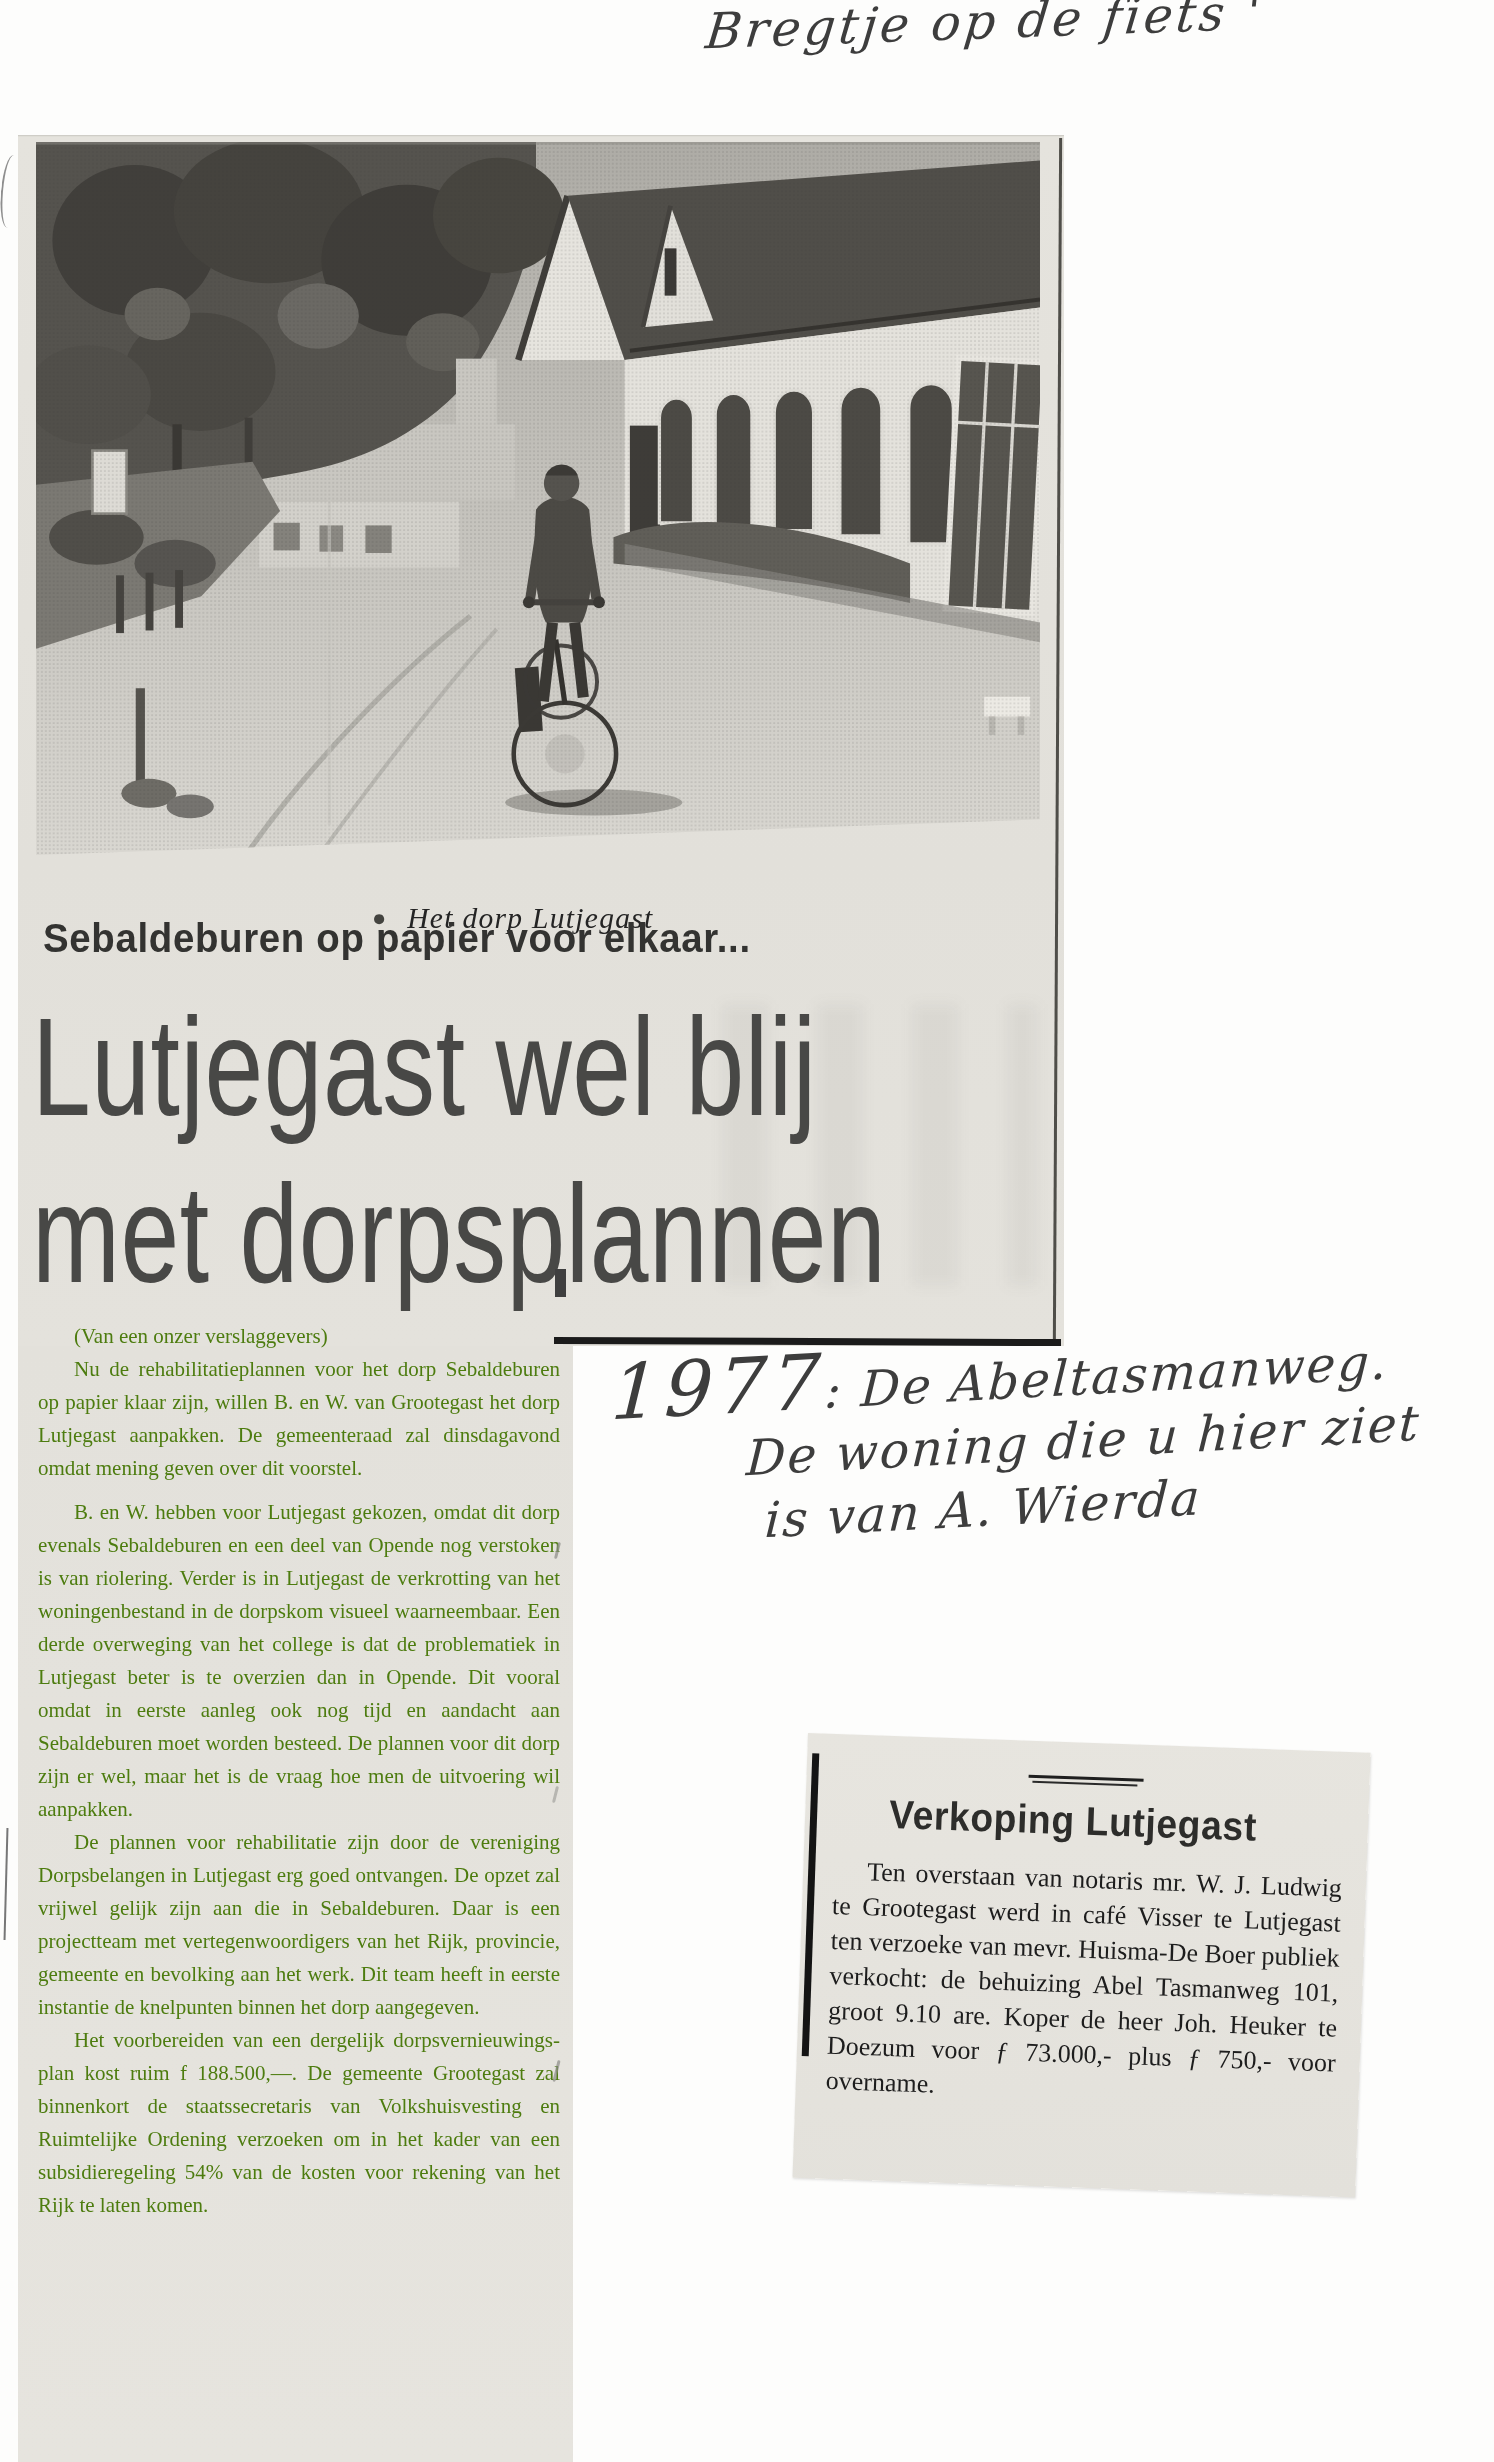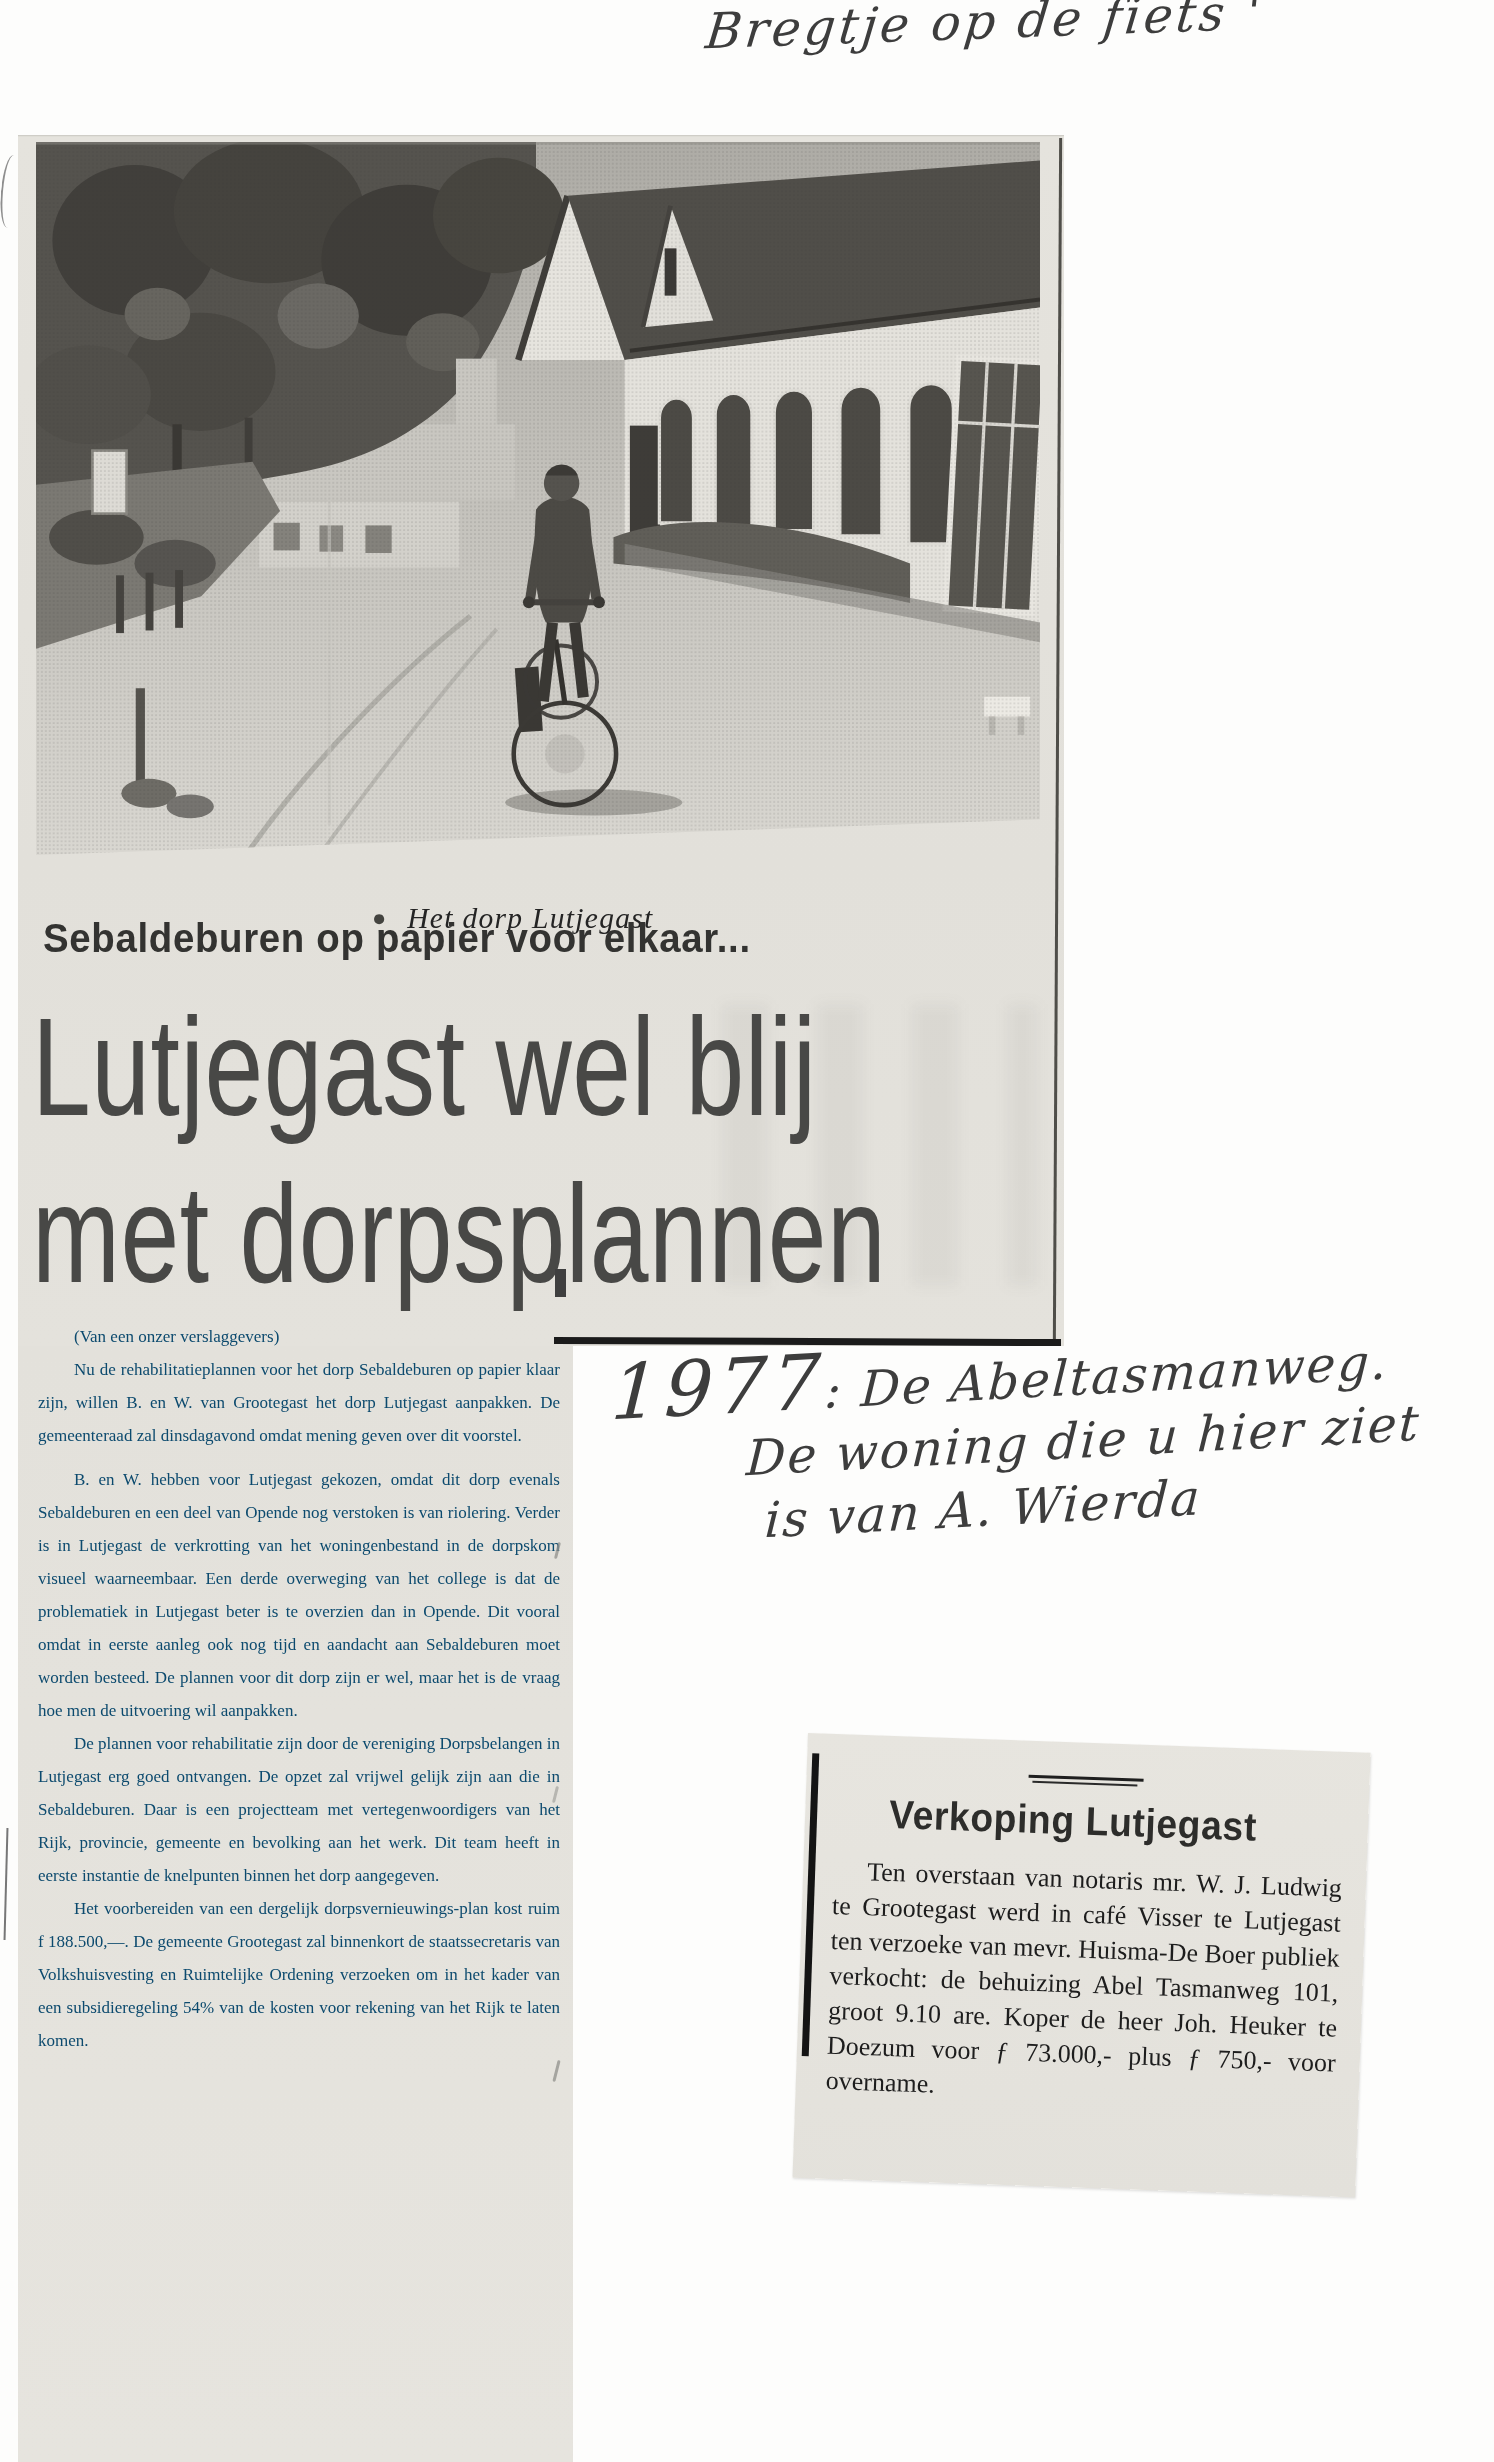--- a/index.html
+++ b/index.html
@@ -30,22 +30,22 @@
   #kicker{position:absolute;left:43px;top:916px;font-family:"Liberation Sans",sans-serif;
           font-weight:bold;font-size:40px;color:#333331;letter-spacing:0.7px;
           transform:scaleX(.96);transform-origin:left top;white-space:nowrap;}
 
   #headline{position:absolute;left:31.5px;top:983px;font-family:"Liberation Sans",sans-serif;
             font-weight:400;font-size:139px;line-height:167px;color:#484846;
             transform:scaleX(.76);transform-origin:left top;white-space:nowrap;letter-spacing:0.7px;}
 
   #article-col{position:absolute;left:38px;top:1320px;width:522px;}
   #byline{font-size:25px;text-align:center;margin:0 0 1.3px 0;color:#1d1d1d;}
-  #article-col p{margin:0;font-size:17px;line-height:33px;text-align:justify;
-                 text-indent:36px;color:#0c4a6e;}
+  #article-col p{margin:0;font-size:21px;line-height:33px;text-align:justify;
+                 text-indent:36px;color:#4d7c0f;}
   #article-col p.gap{margin-top:10.5px;}
 
   .handwriting{font-family:"DejaVu Serif",serif;font-style:italic;color:#3d3d3d;}
   #hw-top{position:absolute;left:709px;top:2.6px;font-size:49px;letter-spacing:3.3px;
           transform:rotate(-2deg) skewX(-8deg);transform-origin:left top;white-space:nowrap;}
   #hw-note{position:absolute;left:613px;top:1361px;transform:rotate(-3deg) skewX(-6deg);
            transform-origin:left top;font-size:49px;letter-spacing:2px;line-height:63px;}
   #hw-note .year{font-size:76px;letter-spacing:5.2px;}
   #hw-note .l2{margin-left:139px;}
   #hw-note .l3{margin-left:161px;}

